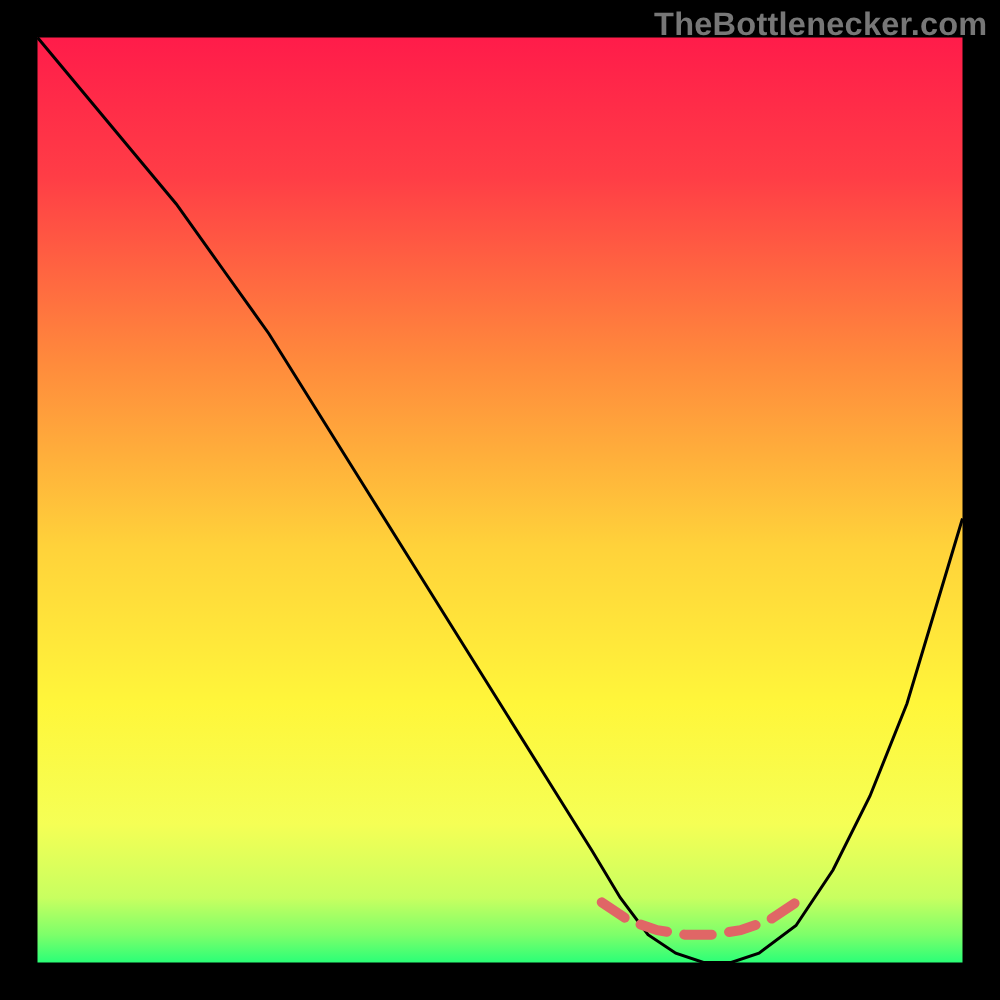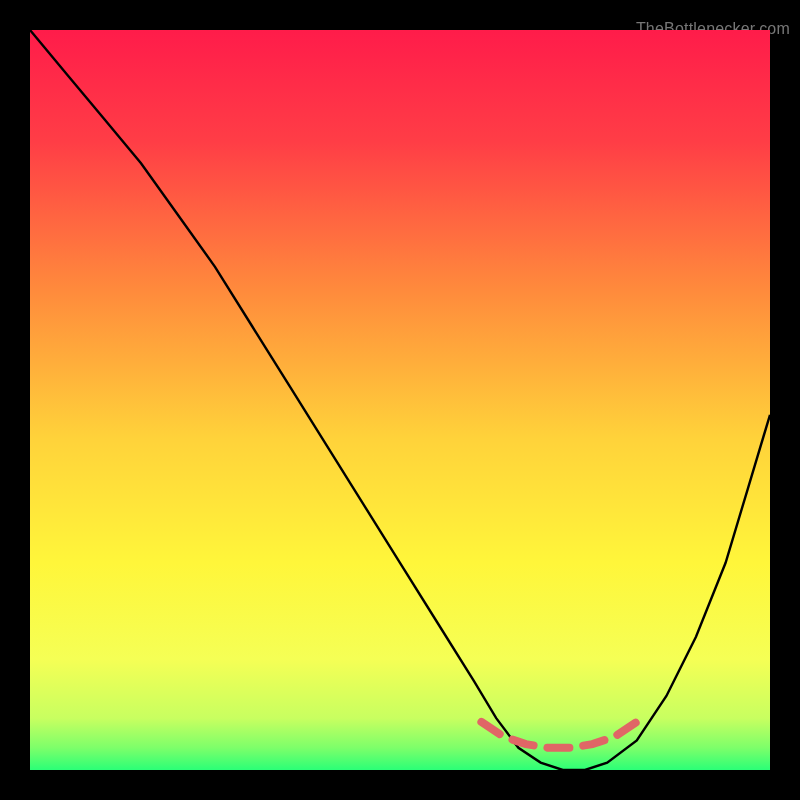--- a/index.html
+++ b/index.html
@@ -12,25 +12,25 @@
     overflow: hidden;
   }
   .stage {
     position: relative;
     width: 800px;
     height: 800px;
     background: #000;
   }
   .attribution {
     position: absolute;
-    top: 20px;
+    top: 4px;
     right: 10px;
     color: #777;
-    font-size: 16px;
-    font-weight: 400;
+    font-size: 26px;
+    font-weight: 700;
     letter-spacing: 0.2px;
     user-select: none;
   }
   svg.plot {
     position: absolute;
     left: 0;
     top: 0;
     width: 800px;
     height: 800px;
     display: block;

